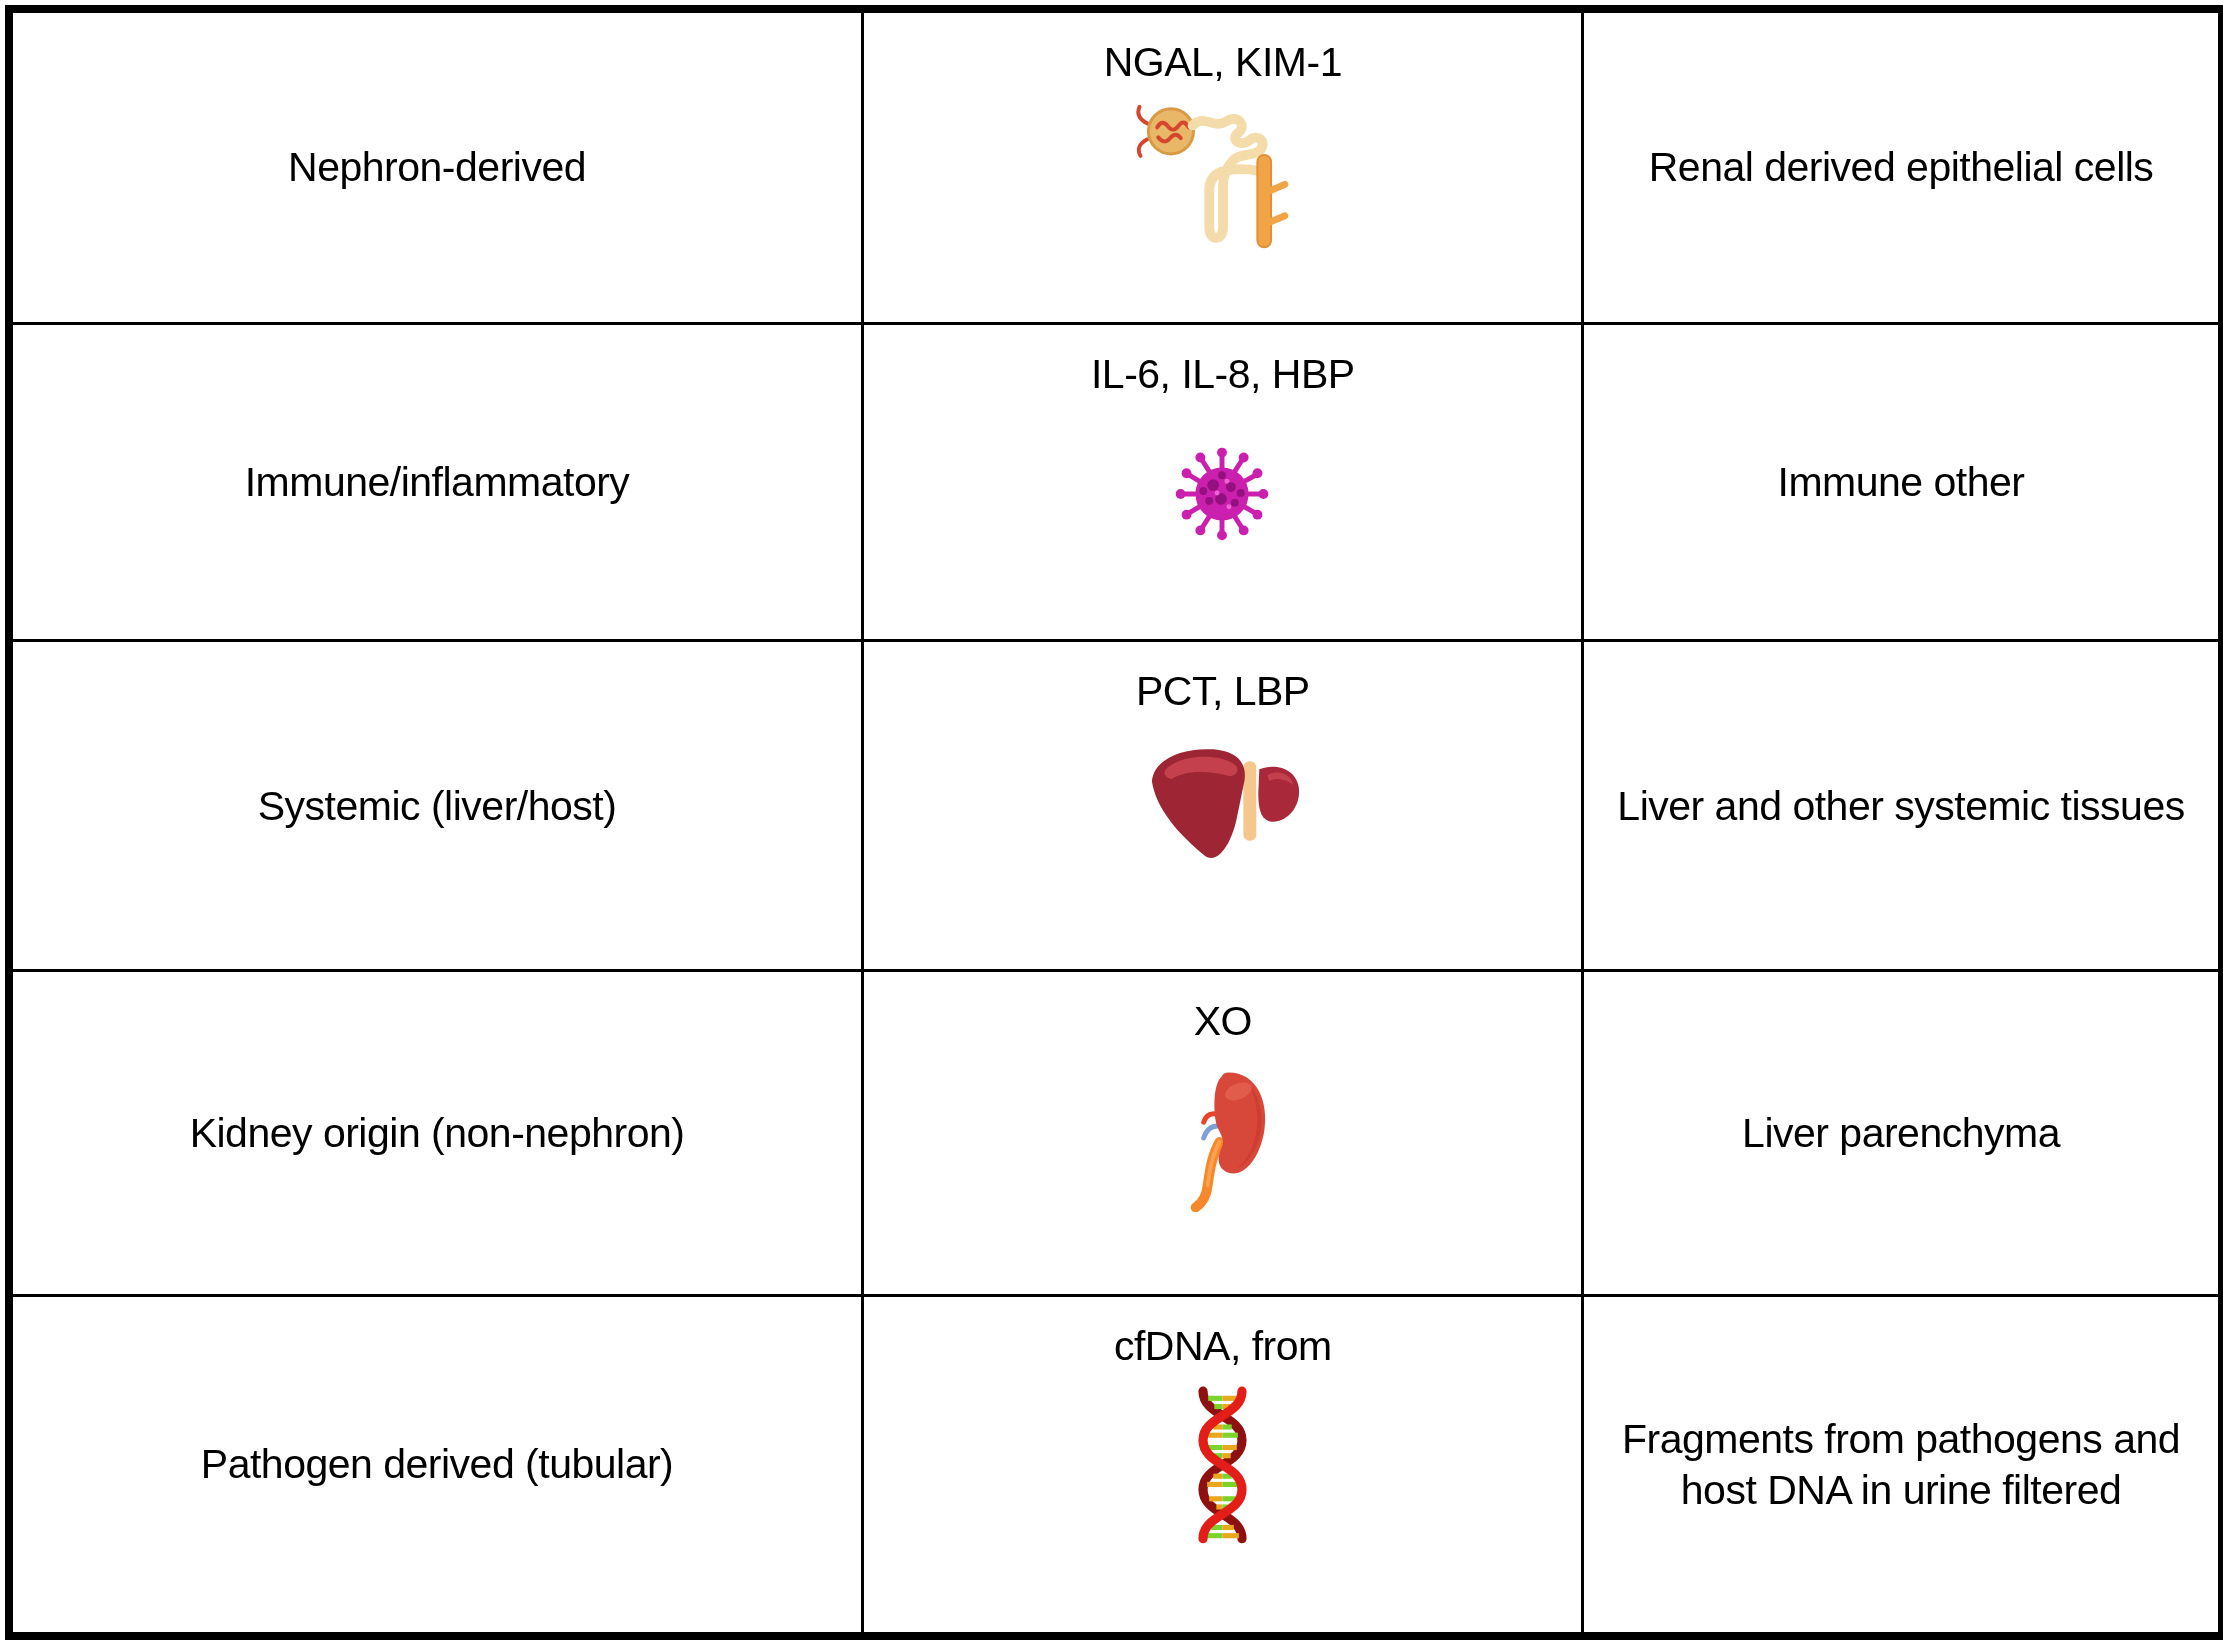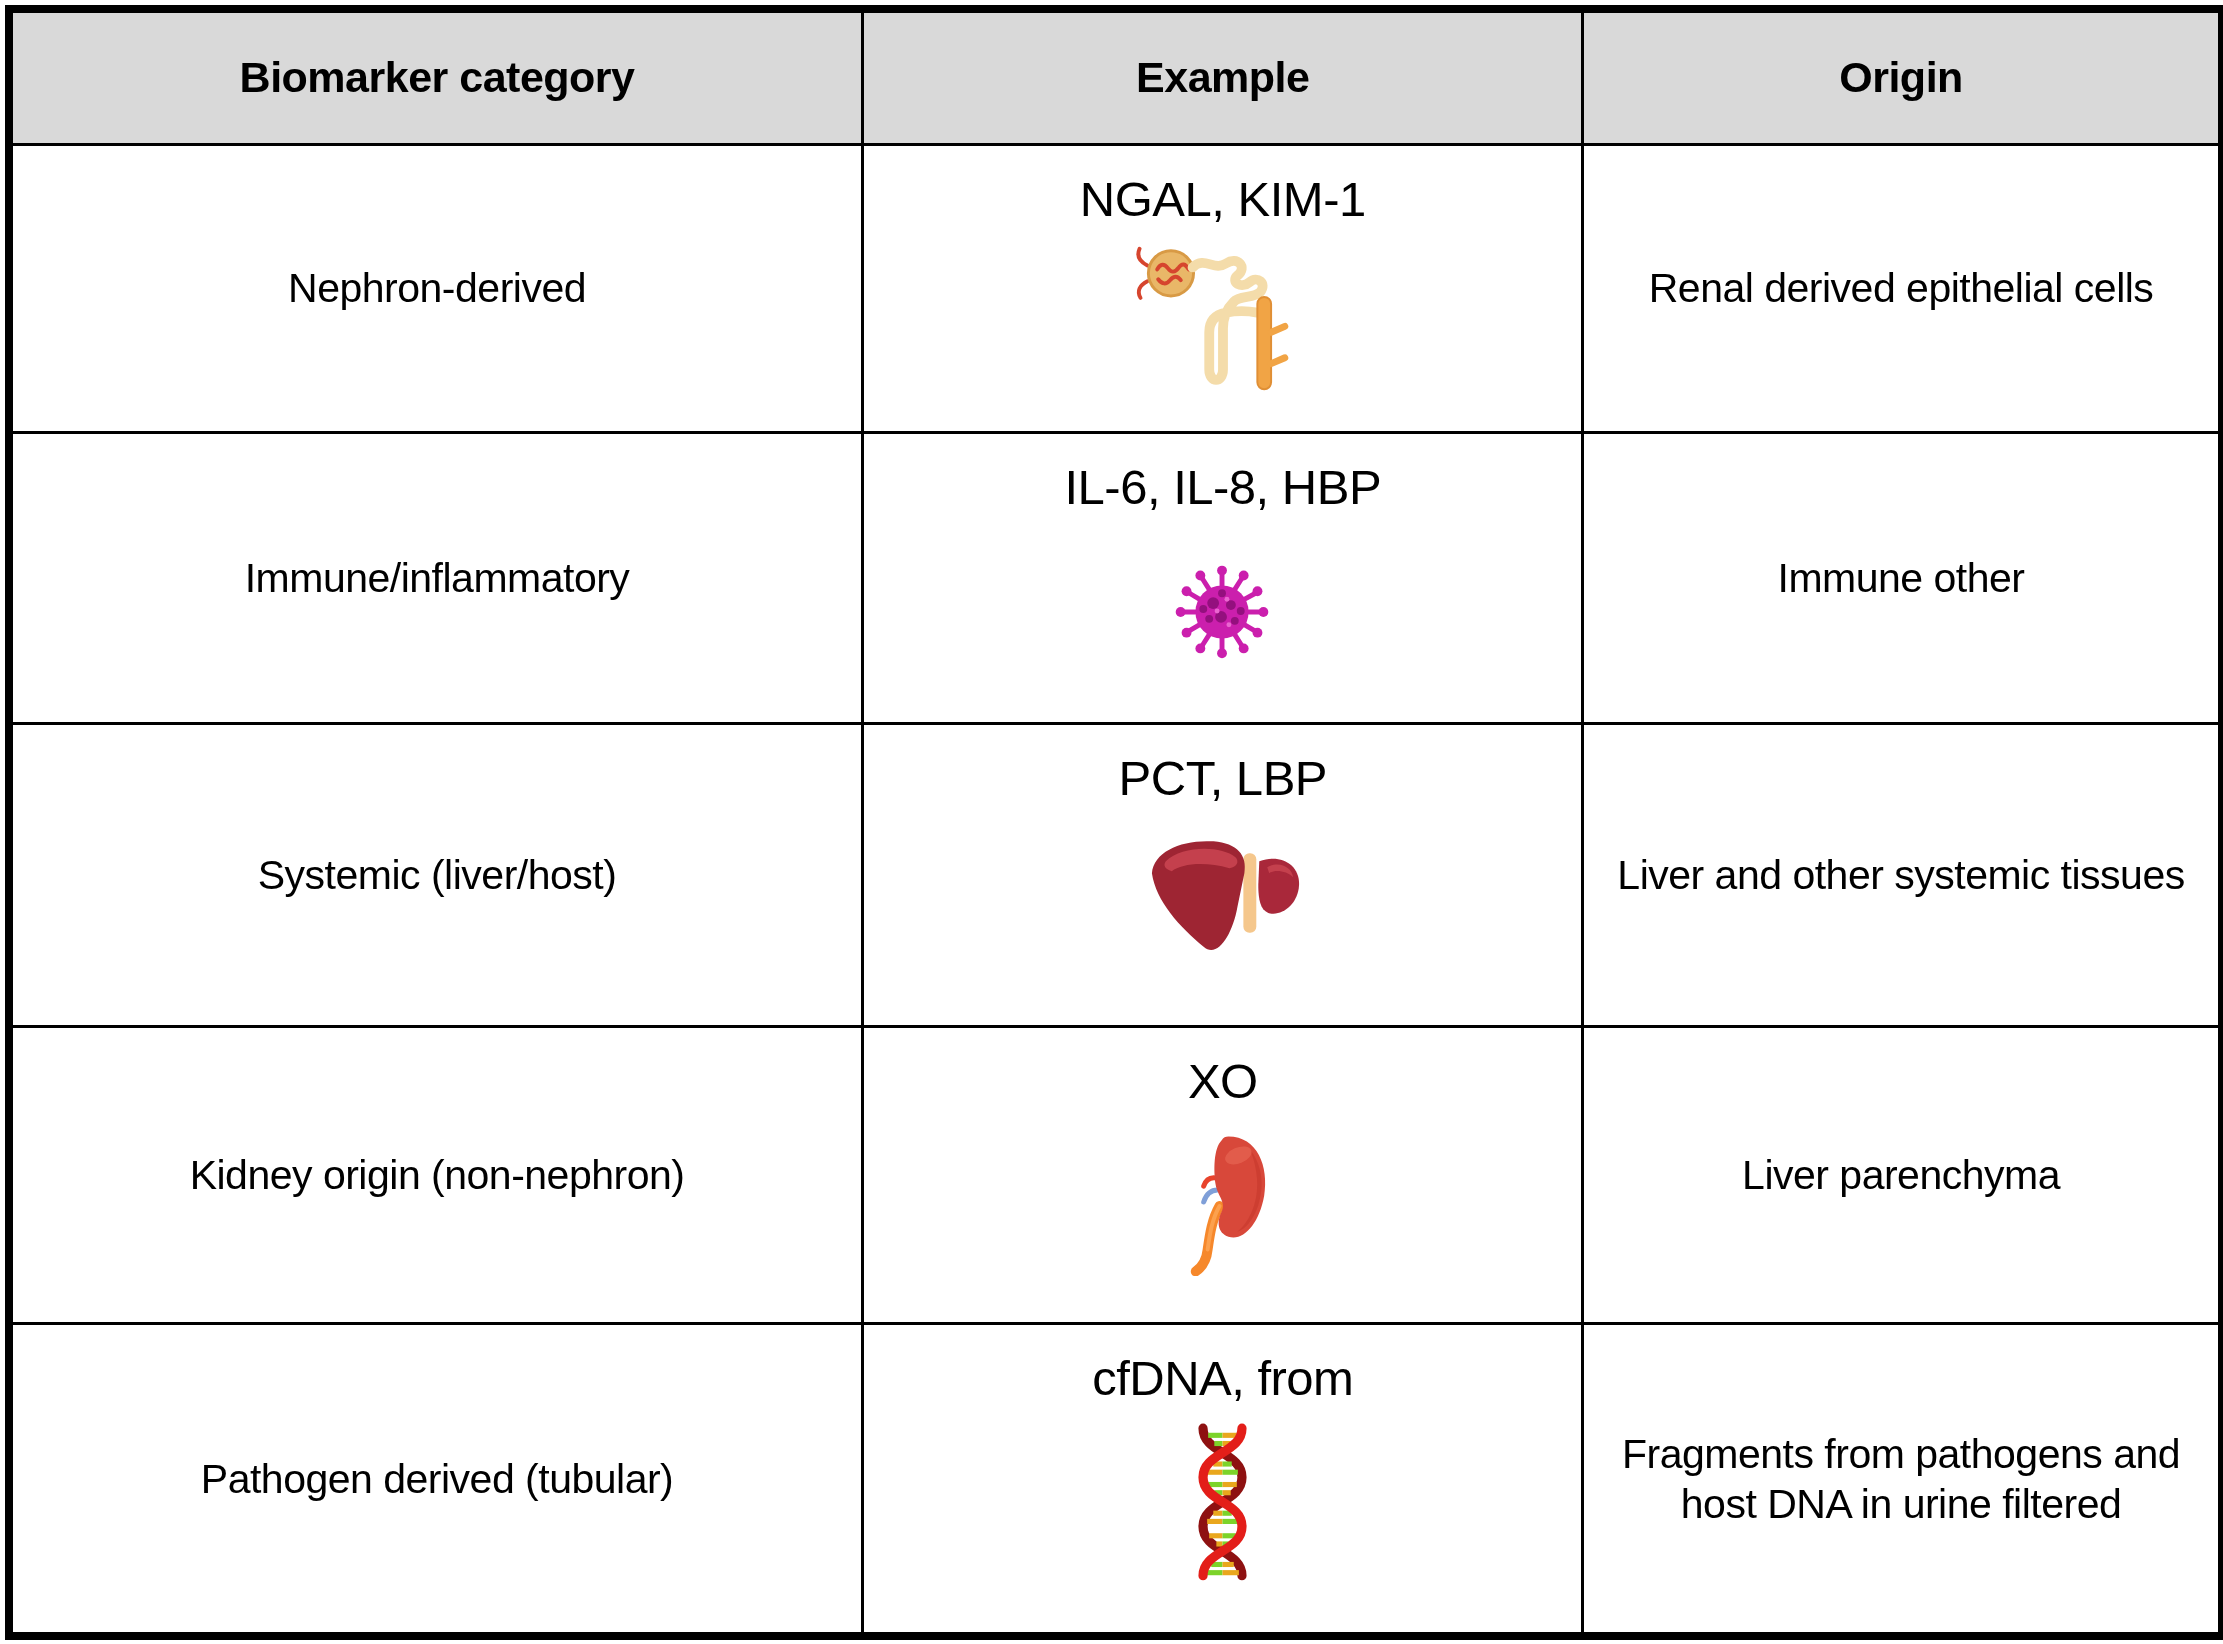--- a/index.html
+++ b/index.html
@@ -41,21 +41,21 @@
     font-size: 41px;
     letter-spacing: -0.5px;
     line-height: 1.22;
     margin-top: 8px;
   }
   td.example-cell {
     vertical-align: top;
     padding-top: 27px;
   }
   .example-label {
-    font-size: 49px;
+    font-size: 41px;
     letter-spacing: -0.5px;
     line-height: 1.1;
   }
   .example-icon {
     margin-top: 11.6px;
     display: flex;
     justify-content: center;
     align-items: flex-start;
   }
   svg { display: block; }
@@ -64,25 +64,20 @@
 <body>
 
 <table class="biomarker-table">
   <colgroup>
     <col style="width:854px">
     <col style="width:720px">
     <col style="width:639px">
   </colgroup>
 
   <tbody>
-      <tr class="header-row">
-    <th class="header-cell">Biomarker category</th>
-    <th class="header-cell">Example</th>
-    <th class="header-cell">Origin</th>
-  </tr>
 
   <tr class="body-row" style="height:288px">
     <td class="category-cell">Nephron-derived</td>
     <td class="example-cell">
       <div class="example-label">NGAL, KIM-1</div>
       <div class="example-icon">
         <svg width="183" height="162" viewBox="0 0 185 165">
           <path d="M16,28 C8,24 5,18 8,11" stroke="#d6452e" stroke-width="4" fill="none" stroke-linecap="round"></path>
           <path d="M16,44 C8,48 5,54 9,61" stroke="#d6452e" stroke-width="4" fill="none" stroke-linecap="round"></path>
           <circle cx="40" cy="36" r="23" fill="#e9b768" stroke="#d89a45" stroke-width="3"></circle>

